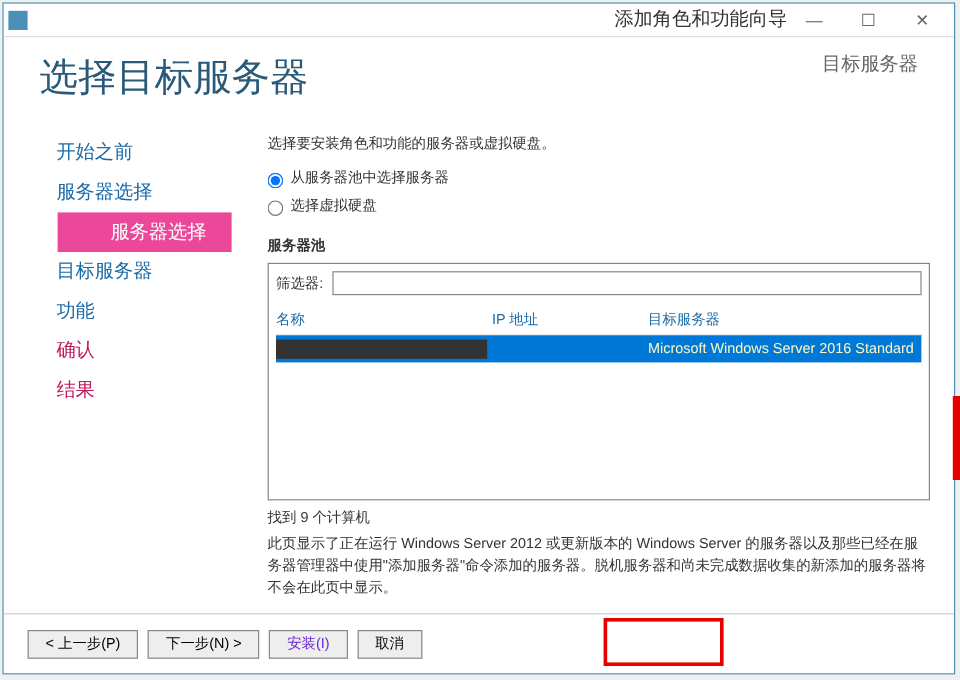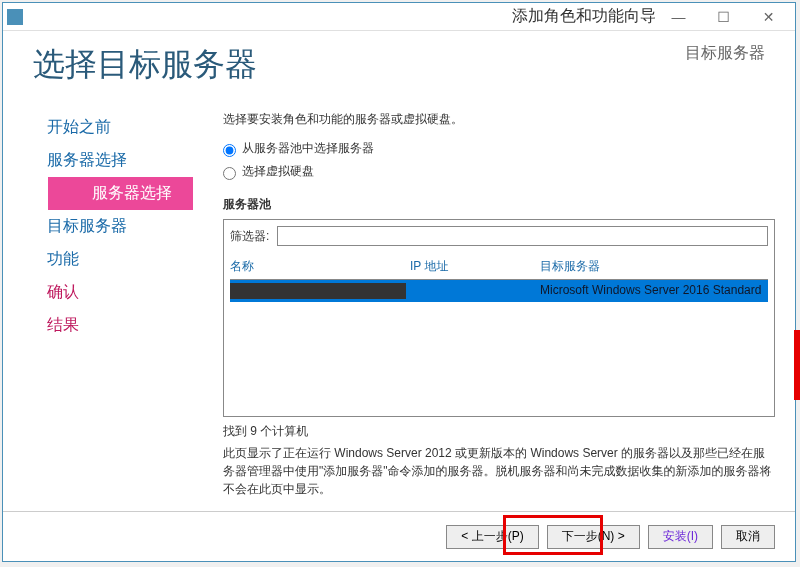--- a/index.html
+++ b/index.html
@@ -28,26 +28,26 @@
 .filter-row { display: flex; align-items: center; margin-bottom: 8px; }
 .filter-row label { margin-right: 8px; }
 .filter-row input { flex: 1; height: 20px; border: 1px solid #888; padding: 0 4px; font-size: 12px; }
 .tbl { width: 100%; }
 .tbl-head { display: flex; border-bottom: 1px solid #888; padding: 4px 0; color: #1a6aa8; }
 .tbl-head .col { cursor: pointer; }
 .col.name { width: 180px; }
 .col.ip { width: 130px; }
 .col.os { flex: 1; }
 .tbl-row { display: flex; padding: 3px 0; }
-.tbl-row.selected { background: #0078d7; color: #0f172a; }
+.tbl-row.selected { background: #0078d7; color: #fef9c3; }
 .tbl-row .col.name { background: #333; height: 16px; margin-right: 4px; width: 176px; }
 .tbl-body { height: 130px; overflow: auto; }
 .found-label { margin-top: 6px; }
 .description { margin-top: 4px; line-height: 1.5; color: #333; }
-.footer { position: absolute; bottom: 0; left: 0; right: 0; height: 50px; border-top: 1px solid #ccc; display: flex; justify-content: flex-end; align-items: center; padding: 0 20px; gap: 8px; }
+.footer { position: absolute; bottom: 0; left: 0; right: 0; height: 50px; border-top: 1px solid #ccc; display: flex; align-items: center; padding: 0 20px; gap: 8px; }
 .footer button { height: 24px; padding: 0 14px; font-size: 12px; border: 1px solid #888; background: #eee; cursor: pointer; }
 .footer button:disabled { color: #6d28d9; cursor: default; }
 .highlight-box { position: absolute; border: 3px solid #e60000; pointer-events: none; }
 .hb1 { left: 500px; bottom: 6px; width: 100px; height: 40px; }
 .red-edge { position: absolute; right: 0; top: 330px; width: 6px; height: 70px; background: #e60000; }
 </style>
 </head>
 <body>
 
 <div class="window">

